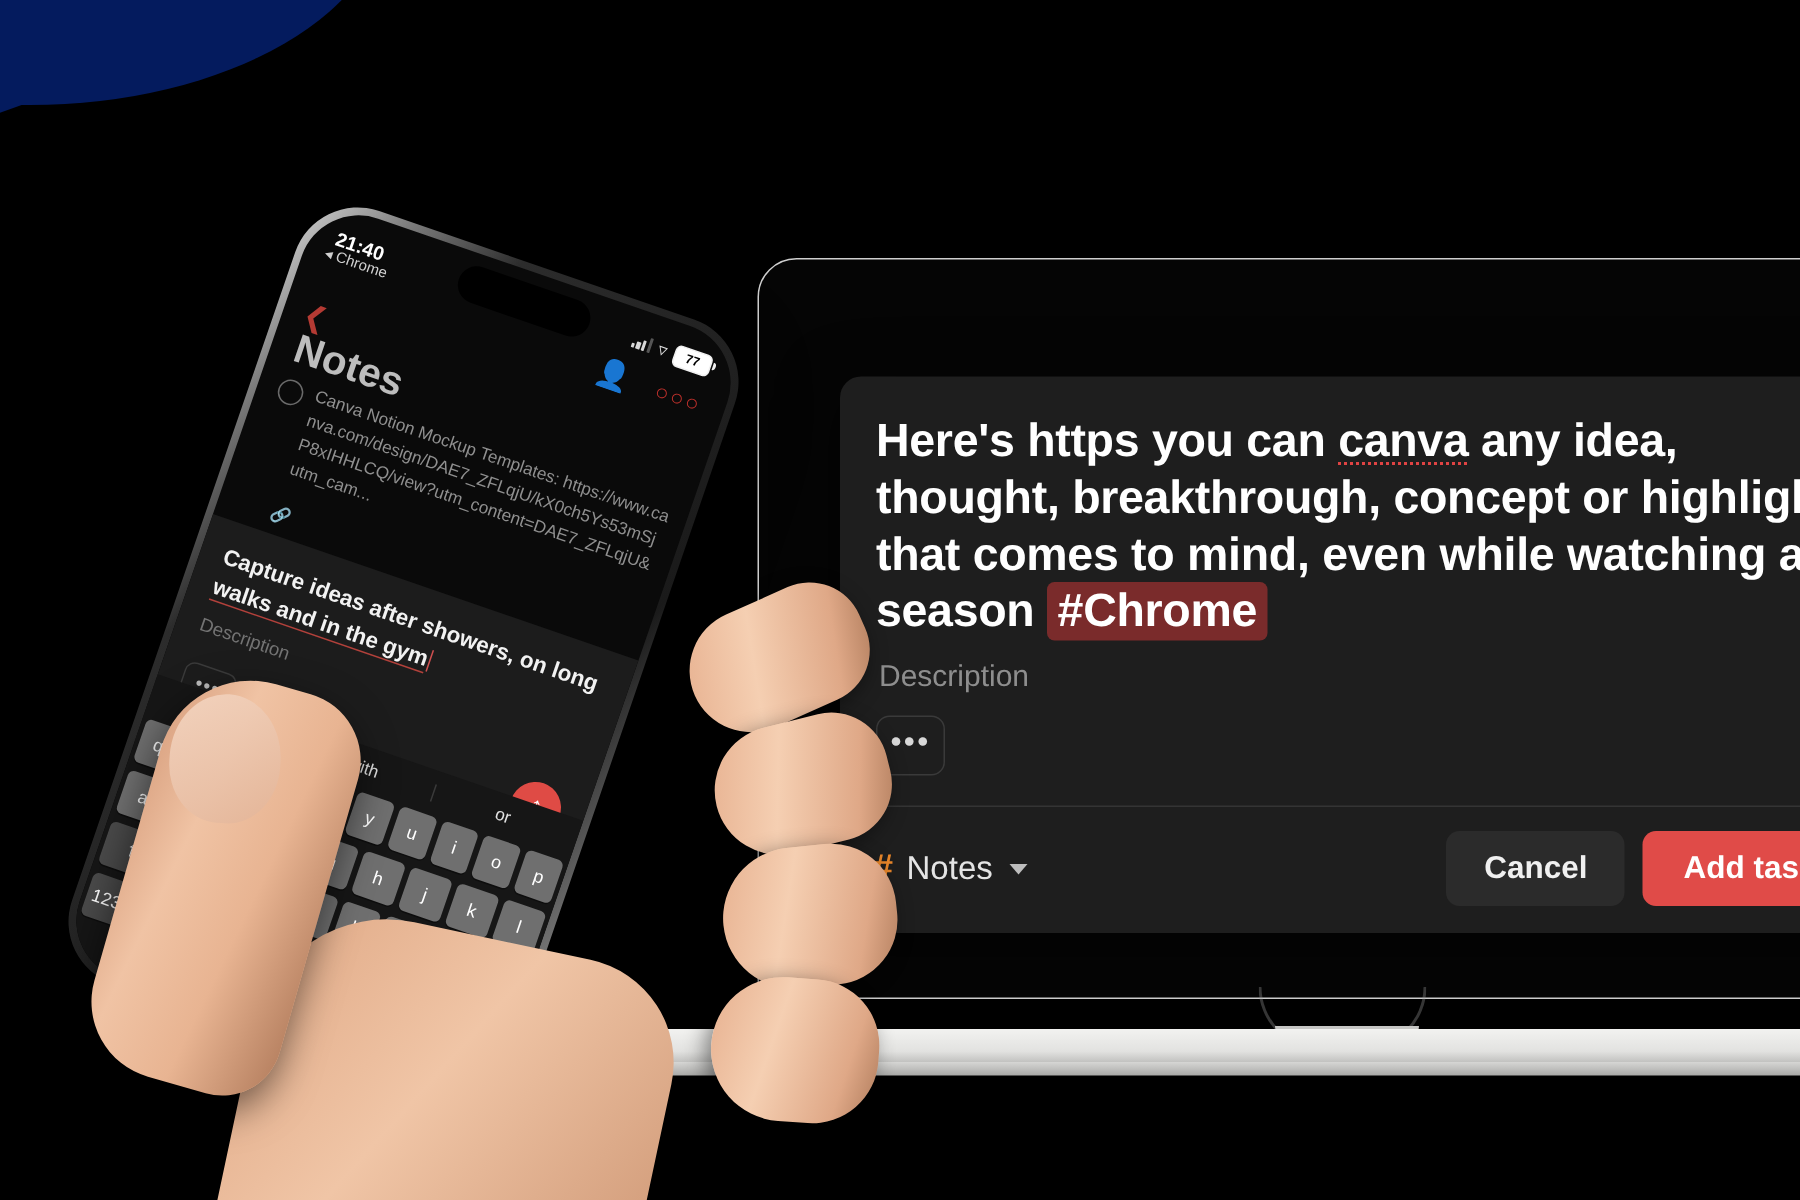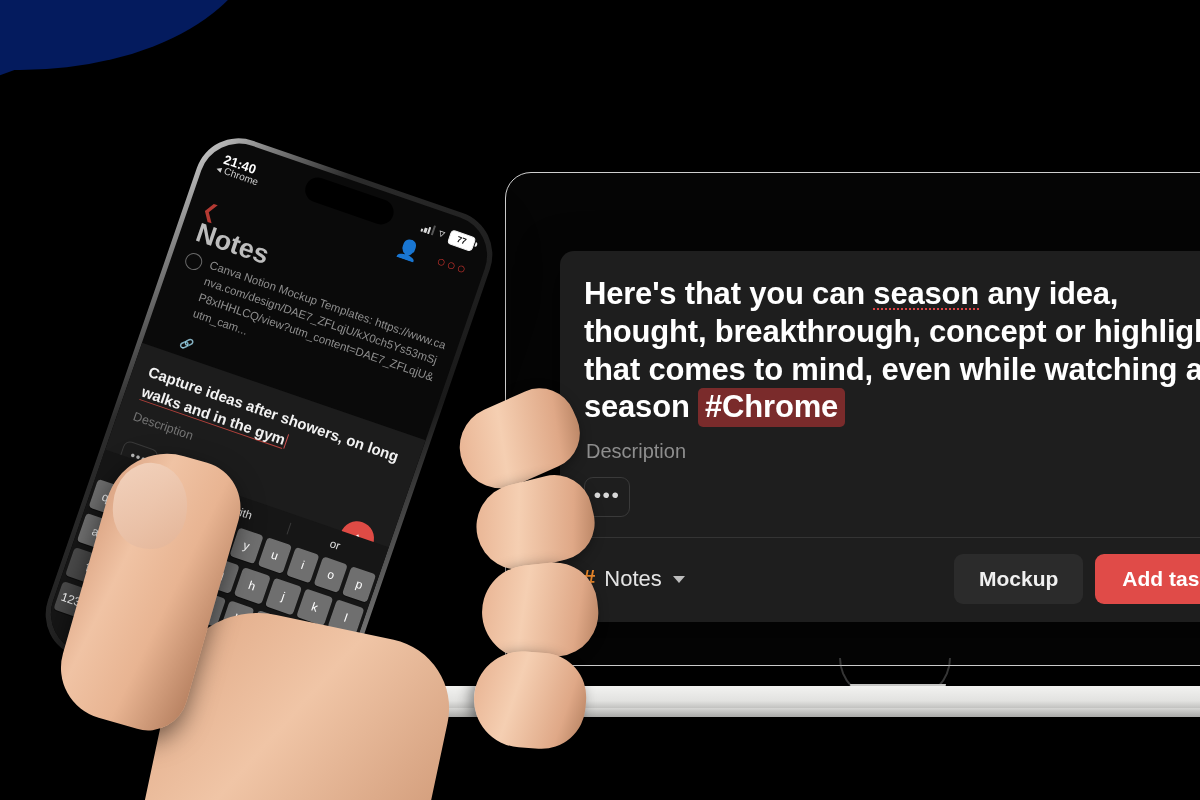--- a/index.html
+++ b/index.html
@@ -519,35 +519,35 @@
   <div class="laptop">
     <div class="laptop-lid"></div>
     <div class="laptop-notch"></div>
     <div class="laptop-base-thumb"></div>
     <div class="laptop-base"></div>
     <div class="laptop-base-lip"></div>
   </div>
 
   <div class="task-card">
     <div class="card-body">
-      <div class="task-title"><span>Here's that you can </span><span class="misspelled">season</span><span> any idea, thought, breakthrough, concept or highlight that comes to mind, even while watching a season </span><span class="tag-chip">#Chrome</span></div>
+      <div class="task-title"><span>Here's https you can </span><span class="misspelled">canva</span><span> any idea, thought, breakthrough, concept or highlight that comes to mind, even while watching a season </span><span class="tag-chip">#Chrome</span></div>
       <div class="desc-placeholder">Description</div>
       <div class="more-btn">
         <span class="more-dots">•••</span>
       </div>
     </div>
     <div class="card-divider"></div>
     <div class="card-footer">
       <div class="project-picker">
         <span class="hash-icon">#</span>
         <span class="project-name">Notes</span>
         <span class="caret-down"></span>
       </div>
       <div class="footer-spacer"></div>
-      <button class="btn btn-cancel">Mockup</button>
+      <button class="btn btn-cancel">Cancel</button>
       <button class="btn btn-add">Add task</button>
     </div>
   </div>
 
   <div class="phone-wrap">
 
     <div class="phone">
       <div class="phone-frame"></div>
       <div class="phone-screen">
 

